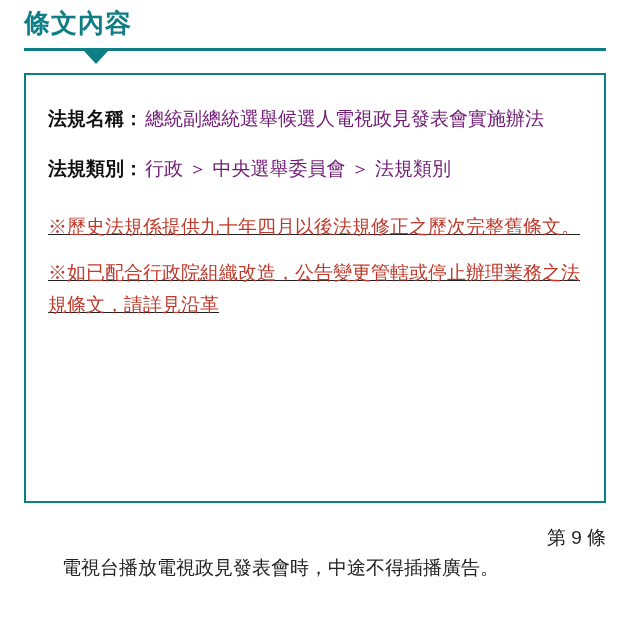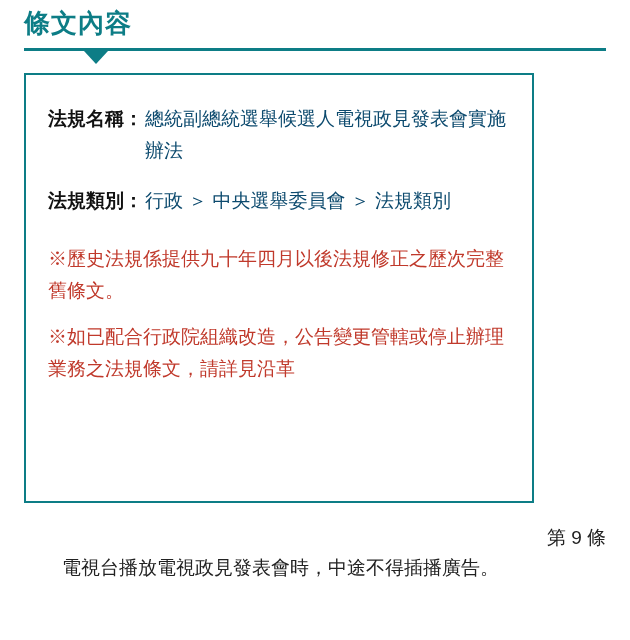--- a/index.html
+++ b/index.html
@@ -52,21 +52,21 @@
     border-top: 13px solid #0d7d86;
   }
 
   
   .card {
     margin: 22px 24px 0 24px;
     border: 2px solid #0d7d86;
     background: #ffffff;
     box-sizing: border-box;
     padding: 28px 22px 26px 22px;
-    width: 510px;
+    width: 582px;
     height: 430px;
   }
 
   .meta-row {
     display: flex;
     align-items: flex-start;
     margin-bottom: 18px;
     font-size: 19px;
     line-height: 32px;
   }
@@ -75,27 +75,28 @@
     color: #111111;
     white-space: nowrap;
     flex: 0 0 auto;
   }
   .meta-colon {
     font-weight: bold;
     color: #111111;
     flex: 0 0 auto;
   }
   .meta-value {
-    color: #0c4a6e;
+    color: #701a75;
     flex: 1 1 auto;
     padding-left: 2px;
   }
 
   .notes {
     margin-top: 26px;
+    text-decoration: underline;
   }
   .note {
     color: #c0392b;
     font-size: 19px;
     line-height: 32px;
     margin-bottom: 14px;
   }
 
   
   .article {

